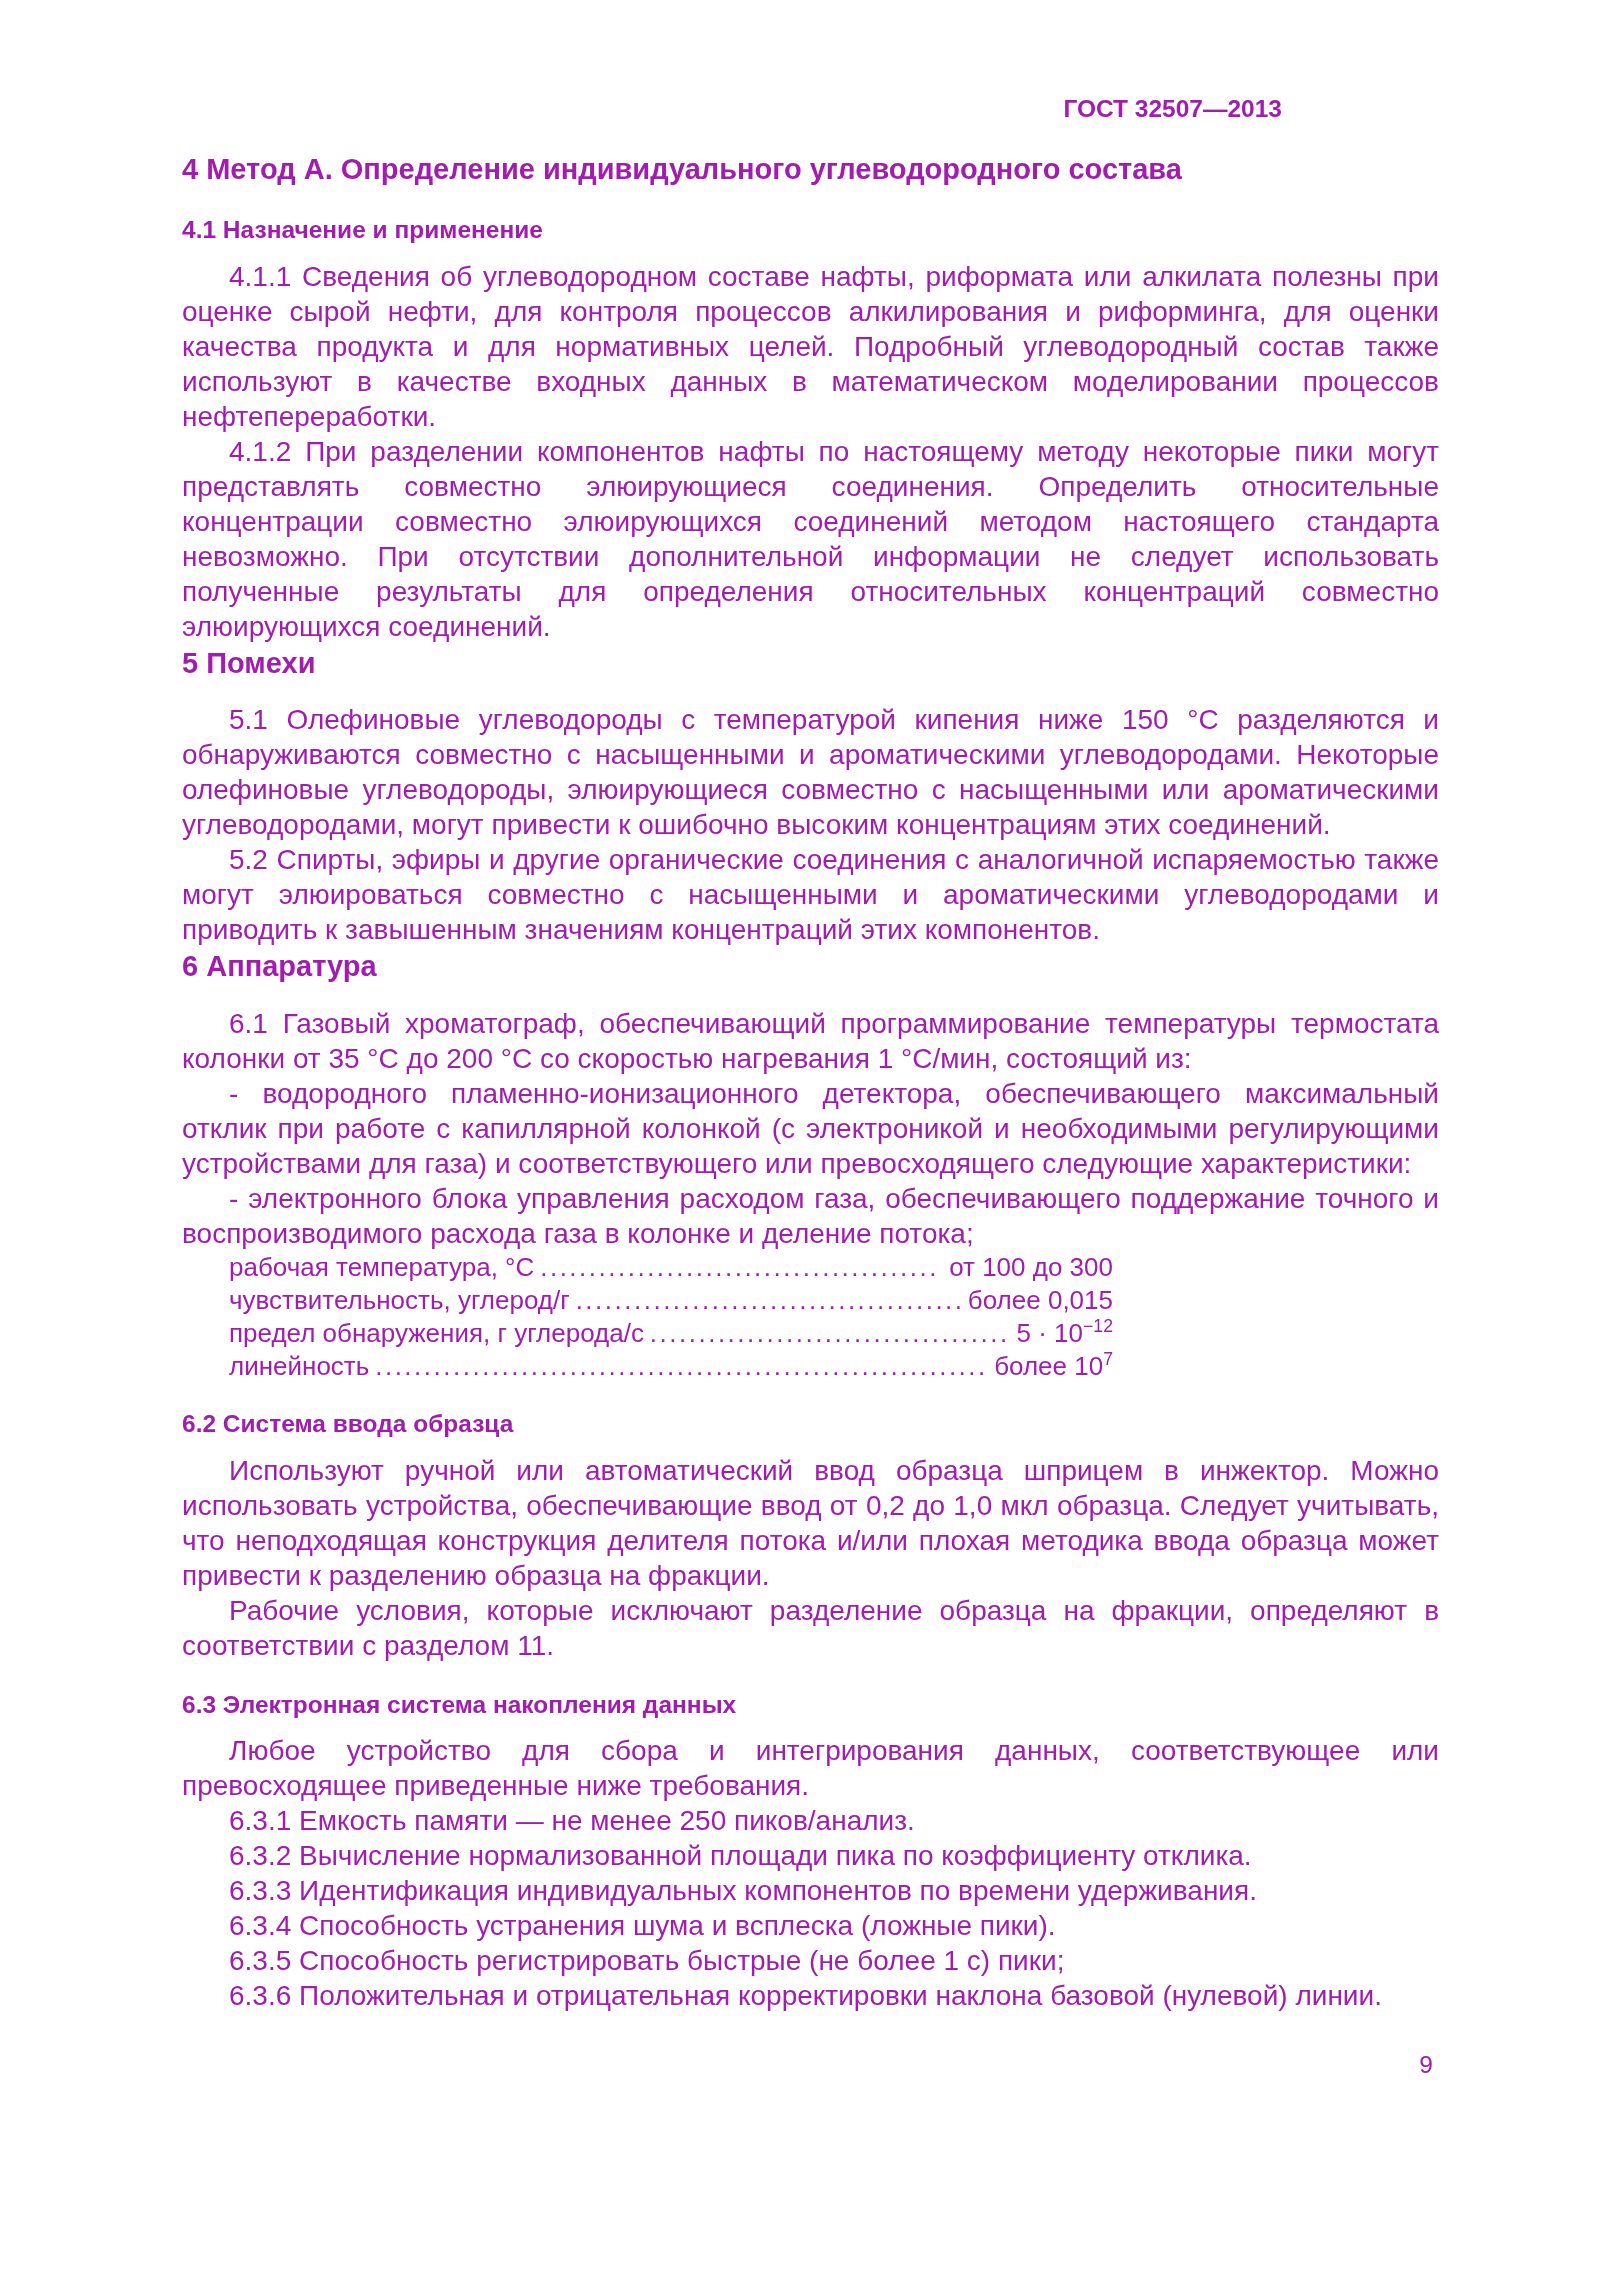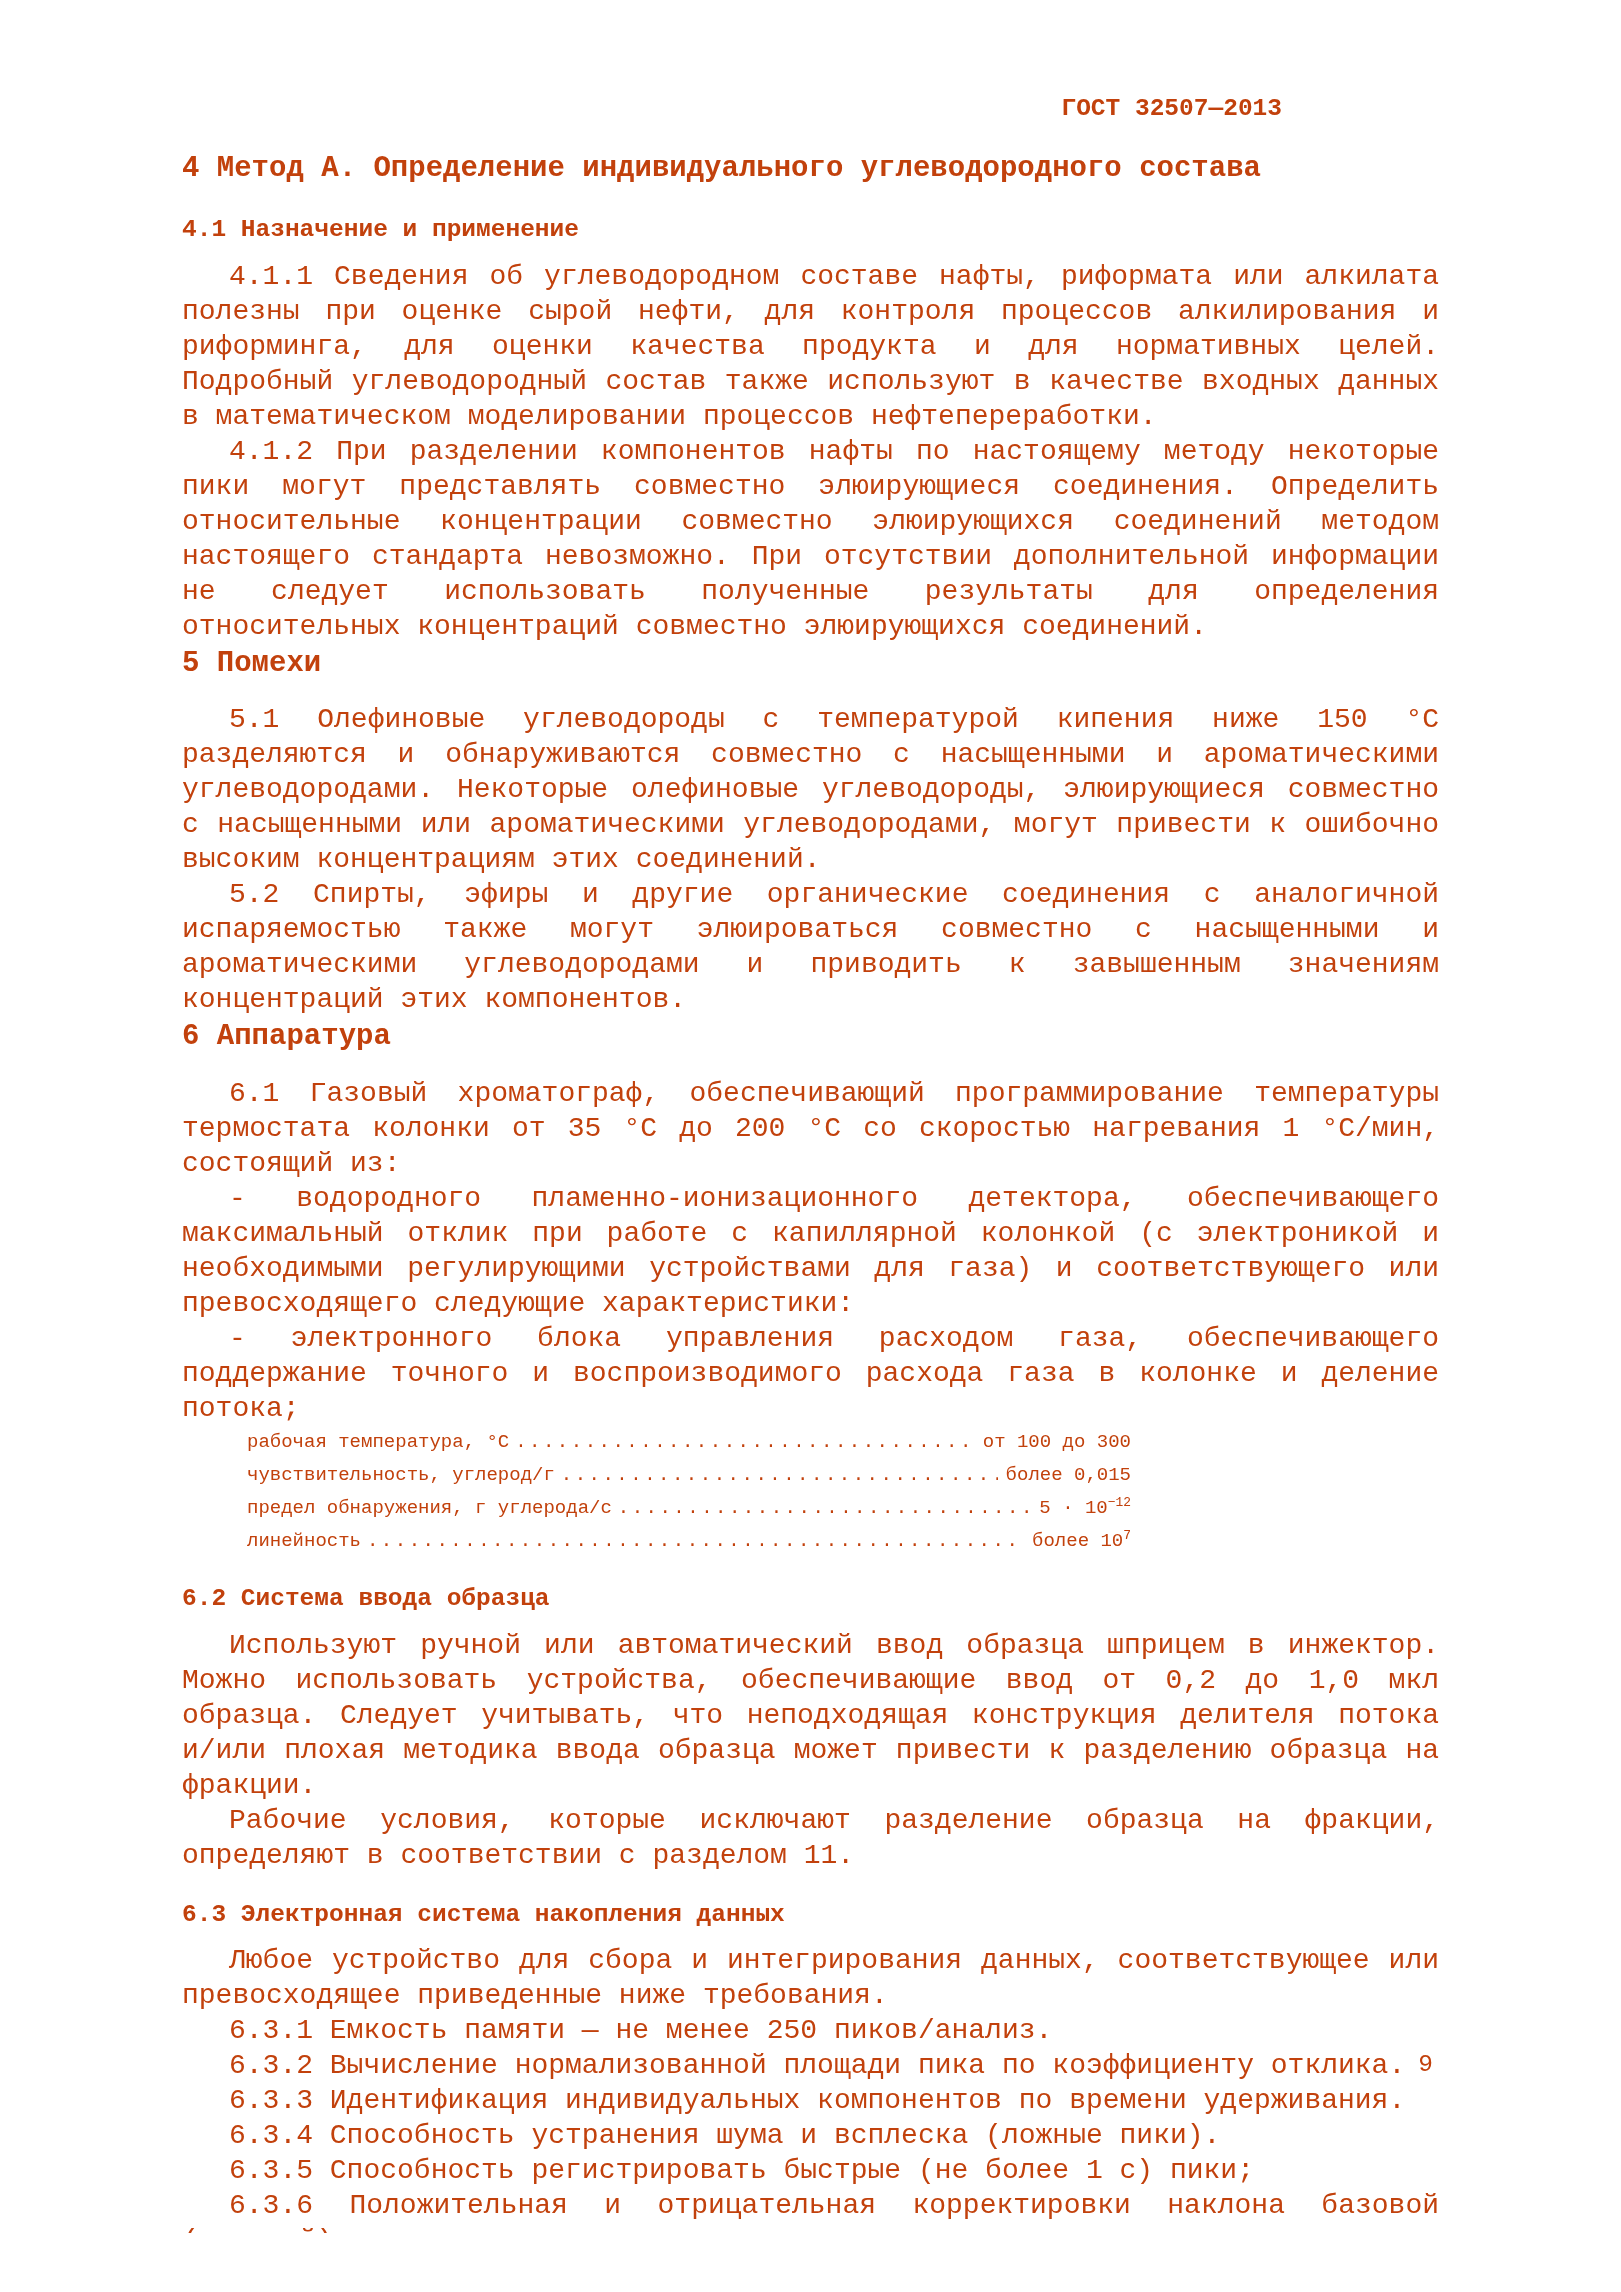--- a/index.html
+++ b/index.html
@@ -2,22 +2,22 @@
 <html><head>
 <meta charset="utf-8">
 <style>
   * { margin:0; padding:0; box-sizing:border-box; }
   html, body { background:#ffffff; }
   .page {
     position:relative;
     width:1621px;
     height:2233px;
     background:#ffffff;
-    color:#c2410c;
-    font-family:Liberation Mono, monospace;
+    color:#a21caf;
+    font-family:Liberation Sans, sans-serif;
     overflow:hidden;
   }
   .content {
     position:absolute;
     left:182px;
     top:94px;
     width:1257px;
   }
   .doc-header {
     font-size:24.5px;
@@ -49,22 +49,22 @@
   .body {
     font-size:28px;
     line-height:35px;
     text-align:justify;
     text-indent:47px;
   }
   .spec-row {
     display:flex;
     align-items:baseline;
     width:884px;
-    margin-left:65px;
-    font-size:19px;
+    margin-left:47px;
+    font-size:26px;
     line-height:33px;
   }
   .spec-label { flex:0 0 auto; white-space:nowrap; }
   .spec-dots {
     flex:1 1 auto;
     overflow:hidden;
     white-space:nowrap;
     letter-spacing:2.5px;
     margin:0 7.8px 0 5.9px;
   }

